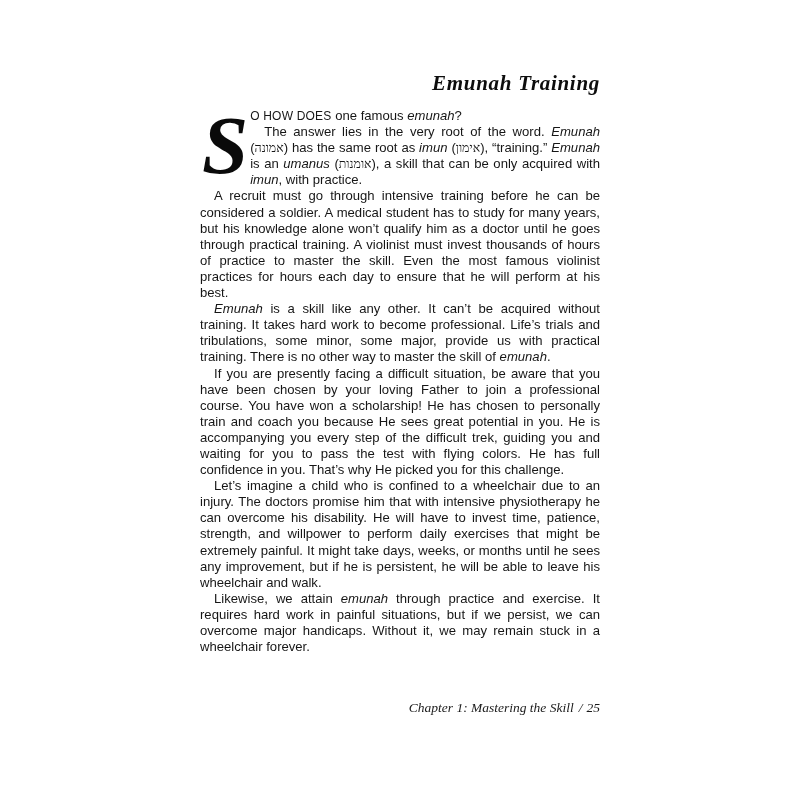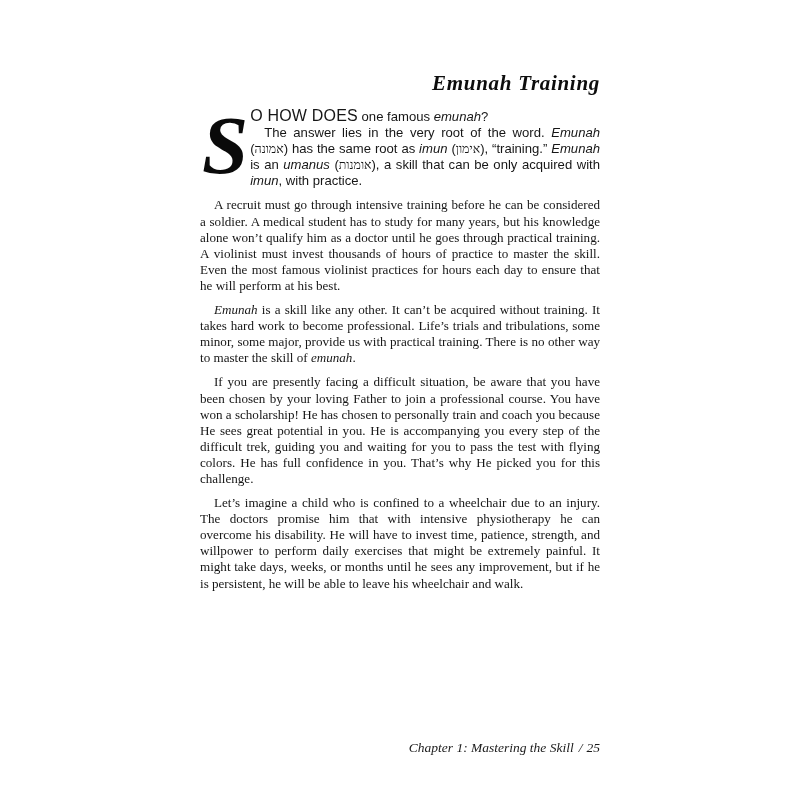--- a/index.html
+++ b/index.html
@@ -56,22 +56,21 @@
     font-size: 13.1px;
     line-height: 16.1px;
     text-align: justify;
     text-justify: inter-word;
     color: #161616;
     text-indent: 14px;
     hyphens: manual;
   }
 
   p.body-par + p.body-par {
-    margin-top: 8px;
-    font-family: Liberation Serif, serif;
+    margin-top: 0px;
   }
 
   
   p.first-par {
     text-indent: 0;
   }
 
   .dropcap {
     float: left;
     font-family: "Liberation Serif", "DejaVu Serif", serif;
@@ -79,21 +78,21 @@
     font-weight: bold;
     font-size: 83px;
     line-height: 0.80;
     margin: 2px 2px 0 2px;
     padding-top: 2px;
     color: #0a0a0a;
     shape-outside: margin-box;
   }
 
   .smallcaps {
-    font-size: 16px;
+    font-size: 12px;
     letter-spacing: 0.2px;
     margin-top: 44px;
   }
 
   em, .ital {
     font-style: italic;
   }
 
   .heb {
     font-family: Liberation Serif, serif;
@@ -114,21 +113,20 @@
     position: absolute;
     left: 200px;
     top: 700px;
     width: 400px;
     text-align: right;
     font-family: "Liberation Serif", "DejaVu Serif", serif;
     font-style: italic;
     font-size: 13.5px;
     color: #1a1a1a;
     white-space: nowrap;
-    margin-top: 40px;
   }
   .footer .sep {
     font-style: italic;
     padding: 0 4px 0 5px;
   }
   .footer .folio {
     font-style: italic;
   }
 </style>
 </head>
@@ -148,20 +146,23 @@
     <p class="body-par">A recruit must go through intensive training before he can be considered a soldier. A medical student has to study for many years, but his knowledge alone won’t qualify him as a doctor until he goes through practical training. A violinist must invest thousands of hours of practice to master the skill. Even the most famous violinist practices for hours each day to ensure that he will perform at his best.</p>
 
     <p class="body-par">
       <em>Emunah</em><span> is a skill like any other. It can’t be acquired without training. It takes hard work to become professional. Life’s trials and tribulations, some minor, some major, provide us with practical training. There is no other way to master the skill of </span><em>emunah</em><span>.</span>
     </p>
 
     <p class="body-par">If you are presently facing a difficult situation, be aware that you have been chosen by your loving Father to join a professional course. You have won a scholarship! He has chosen to personally train and coach you because He sees great potential in you. He is accompanying you every step of the difficult trek, guiding you and waiting for you to pass the test with flying colors. He has full confidence in you. That’s why He picked you for this challenge.</p>
 
     <p class="body-par">Let’s imagine a child who is confined to a wheelchair due to an injury. The doctors promise him that with intensive physiotherapy he can overcome his disability. He will have to invest time, patience, strength, and willpower to perform daily exercises that might be extremely painful. It might take days, weeks, or months until he sees any improvement, but if he is persistent, he will be able to leave his wheelchair and walk.</p>
 
+    <p class="body-par">
+      <span>Likewise, we attain </span><em>emunah</em><span> through practice and exercise. It requires hard work in painful situations, but if we persist, we can overcome major handicaps. Without it, we may remain stuck in a wheelchair forever.</span>
+    </p>
 
   </div>
 
   <div class="footer">
     <span>Chapter 1:  Mastering the Skill</span><span class="sep">/</span><span class="folio">25</span>
   </div>
 
 </div>
 
 </body></html>

